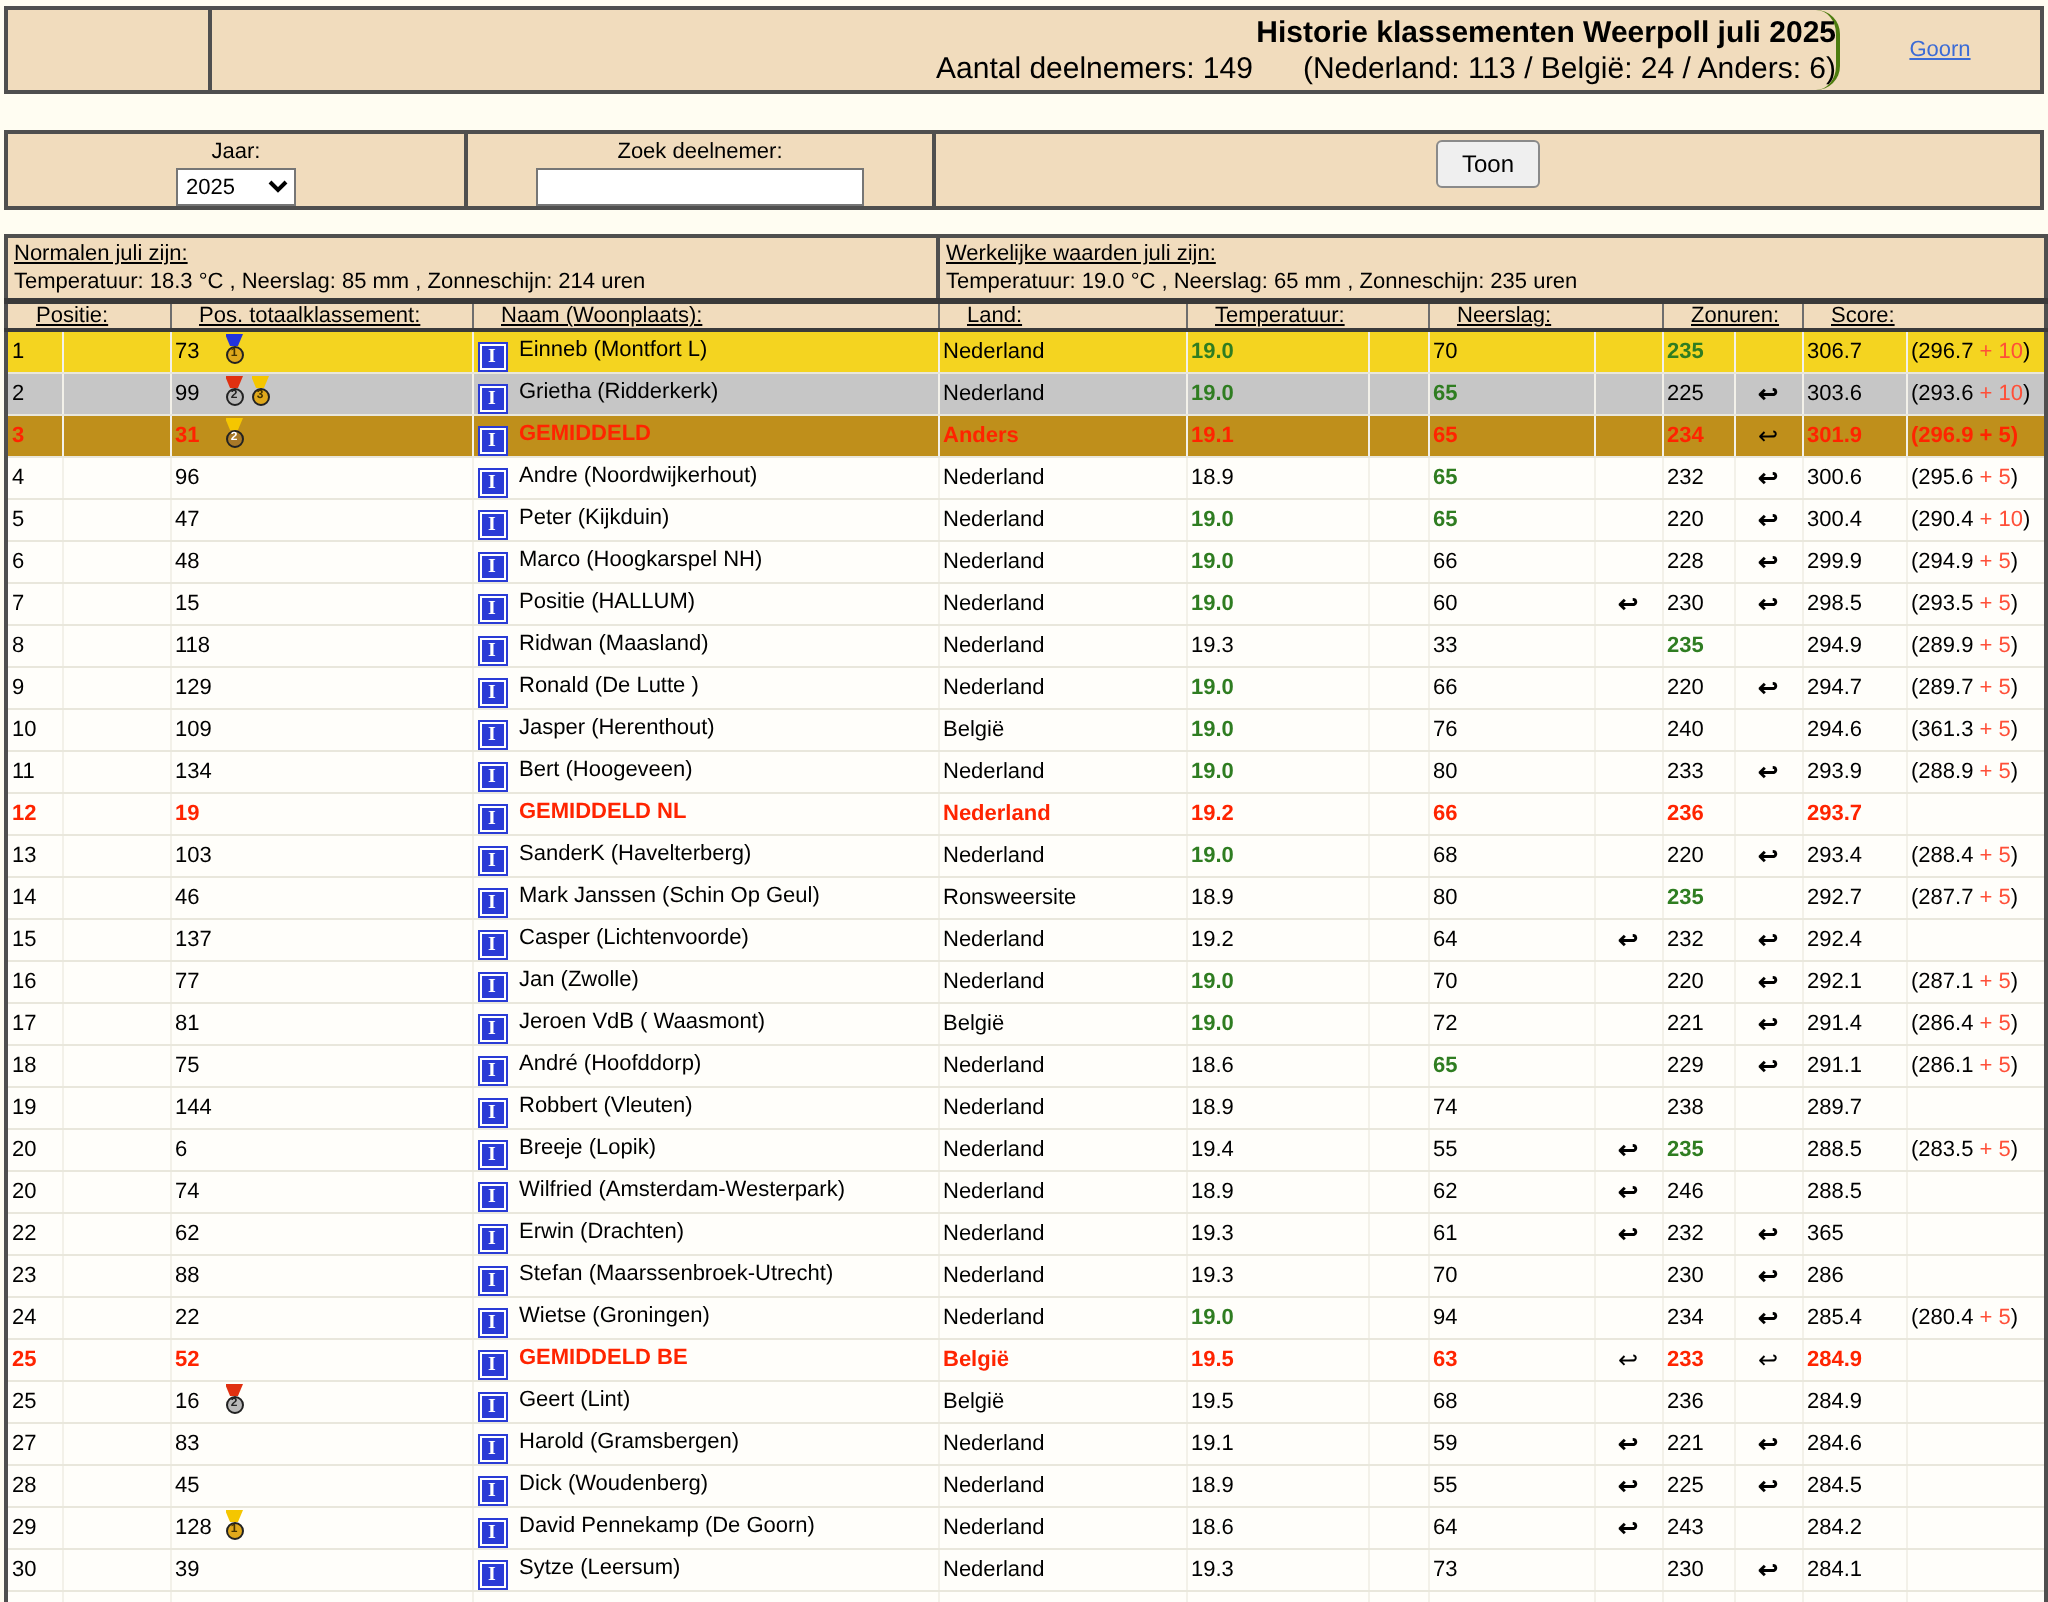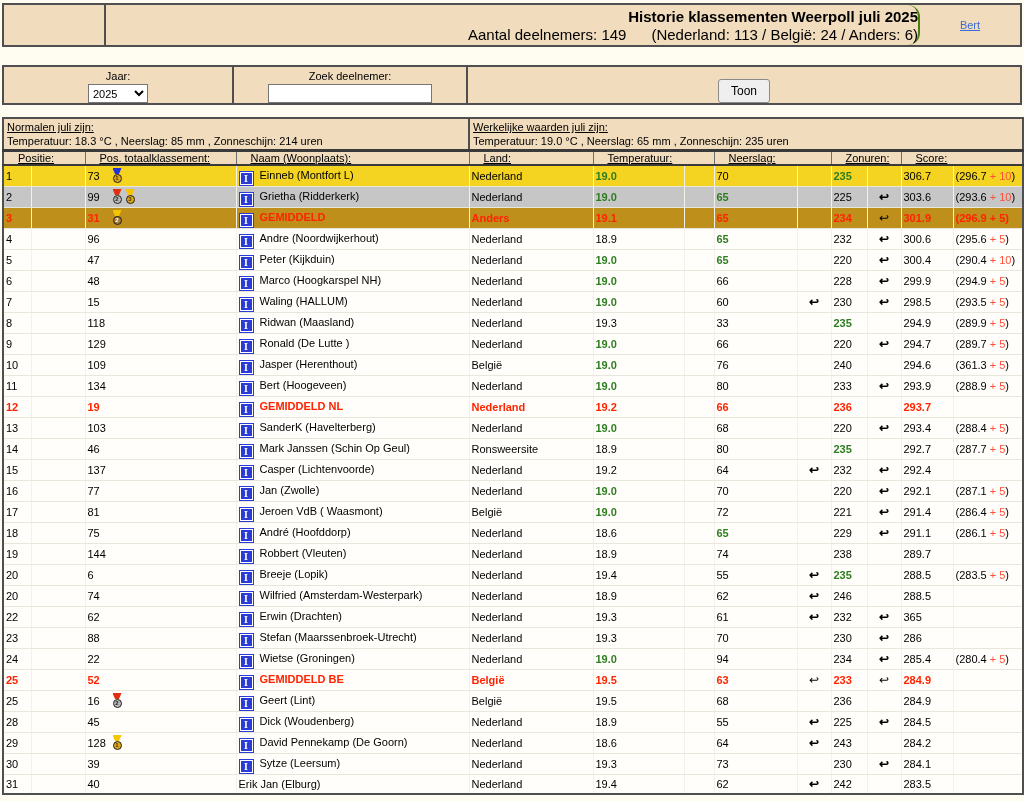--- a/index.html
+++ b/index.html
@@ -29,21 +29,21 @@
 
   .form-bar{height:36px;margin-bottom:12px;}
   .fcell{
     display:flex;flex-direction:column;align-items:center;
     padding-top:3px;border-right:2px solid #4f4f4f;box-sizing:border-box;
   }
   .fcell.maand{width:232px;}
   .fcell.jaar{width:230px;}
   .fcell.soort{width:212px;}
   .fcell.zoek{width:234px;}
-  .fcell.toon{flex:1;border-right:none;flex-direction:row;align-items:flex-end;justify-content:center;}
+  .fcell.toon{flex:1;border-right:none;flex-direction:row;align-items:flex-start;justify-content:center;}
   .flabel{line-height:13px;}
   select{height:20px;font-size:11px;font-family:"Liberation Sans",sans-serif;margin-top:1px;background:#fff;border:1px solid #767676;}
   .sel-maand{width:115px;}
   .sel-jaar{width:60px;}
   .sel-soort{width:185px;}
   .zoek-input{width:158px;height:18px;margin-top:1px;border:1px solid #767676;font-size:11px;font-family:"Liberation Sans",sans-serif;background:#fff;}
   button.toon{
     font-size:12px;font-family:"Liberation Sans",sans-serif;
     padding:4px 12px;background:#efefef;border:1px solid #8a8a8a;border-radius:3px;cursor:pointer;
   }
@@ -117,21 +117,21 @@
 </head>
 <body>
 
 <div class="bar top-bar">
   <div class="cell left-cell"></div>
   <div class="cell title-cell">
     <div class="title">Historie klassementen Weerpoll juli 2025</div>
     <div class="subtitle">Aantal deelnemers: 149      (Nederland: 113 / België: 24 / Anders: 6)</div>
   </div>
   <div class="cell help-cell">
-    <a class="help" href="#">Bert</a>
+    <a class="help" href="#">Goorn</a>
   </div>
 </div>
 
 <div class="bar form-bar">
   <div class="fcell jaar">
     <span class="flabel">Jaar:</span>
     <select class="sel-jaar">
       <option>2025</option>
     </select>
   </div>
@@ -270,21 +270,21 @@
         <td class="c-arrow"></td>
         <td class="c-sun ">228</td>
         <td class="c-arrow"><span class="arrow-icon">↩</span></td>
         <td class="c-score">299.9</td>
         <td class="c-detail"><span class="det">(294.9 </span><span class="bonus">+ 5</span><span class="det">)</span></td>
       </tr>
       <tr class="bg-white">
         <td class="c-pos">7</td>
         <td class="c-spacer"></td>
         <td class="c-postotal"><span class="tnum">15</span></td>
-        <td class="c-naam"><span class="infoicon">I</span><span class="nm">Waling (HALLUM)</span></td>
+        <td class="c-naam"><span class="infoicon">I</span><span class="nm">Positie (HALLUM)</span></td>
         <td class="c-land">Nederland</td>
         <td class="c-temp green">19.0</td>
         <td class="c-arrow"></td>
         <td class="c-rain ">60</td>
         <td class="c-arrow"><span class="arrow-icon">↩</span></td>
         <td class="c-sun ">230</td>
         <td class="c-arrow"><span class="arrow-icon">↩</span></td>
         <td class="c-score">298.5</td>
         <td class="c-detail"><span class="det">(293.5 </span><span class="bonus">+ 5</span><span class="det">)</span></td>
       </tr>
@@ -567,20 +567,35 @@
         <td class="c-temp ">19.5</td>
         <td class="c-arrow"></td>
         <td class="c-rain ">68</td>
         <td class="c-arrow"></td>
         <td class="c-sun ">236</td>
         <td class="c-arrow"></td>
         <td class="c-score">284.9</td>
         <td class="c-detail"></td>
       </tr>
       <tr class="bg-white">
+        <td class="c-pos">27</td>
+        <td class="c-spacer"></td>
+        <td class="c-postotal"><span class="tnum">83</span></td>
+        <td class="c-naam"><span class="infoicon">I</span><span class="nm">Harold (Gramsbergen)</span></td>
+        <td class="c-land">Nederland</td>
+        <td class="c-temp ">19.1</td>
+        <td class="c-arrow"></td>
+        <td class="c-rain ">59</td>
+        <td class="c-arrow"><span class="arrow-icon">↩</span></td>
+        <td class="c-sun ">221</td>
+        <td class="c-arrow"><span class="arrow-icon">↩</span></td>
+        <td class="c-score">284.6</td>
+        <td class="c-detail"></td>
+      </tr>
+      <tr class="bg-white">
         <td class="c-pos">28</td>
         <td class="c-spacer"></td>
         <td class="c-postotal"><span class="tnum">45</span></td>
         <td class="c-naam"><span class="infoicon">I</span><span class="nm">Dick (Woudenberg)</span></td>
         <td class="c-land">Nederland</td>
         <td class="c-temp ">18.9</td>
         <td class="c-arrow"></td>
         <td class="c-rain ">55</td>
         <td class="c-arrow"><span class="arrow-icon">↩</span></td>
         <td class="c-sun ">225</td>

